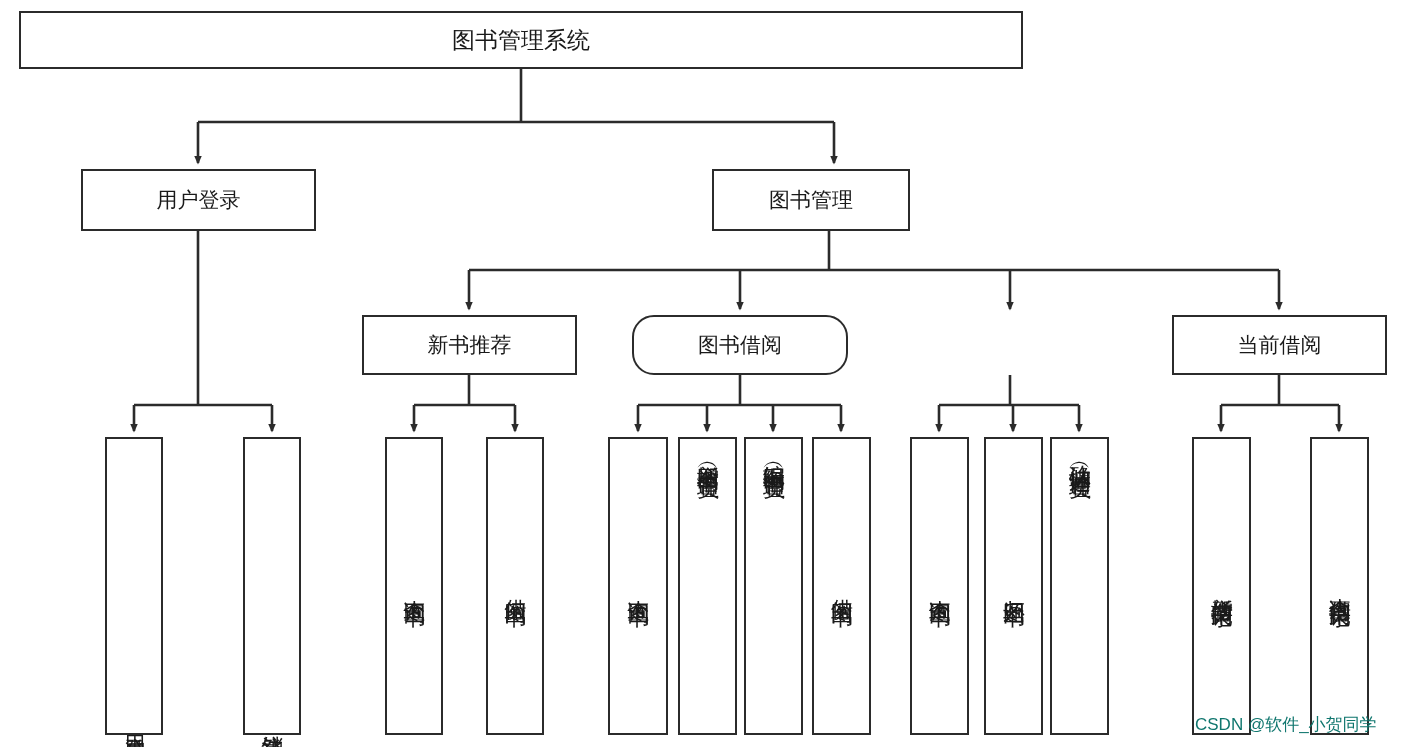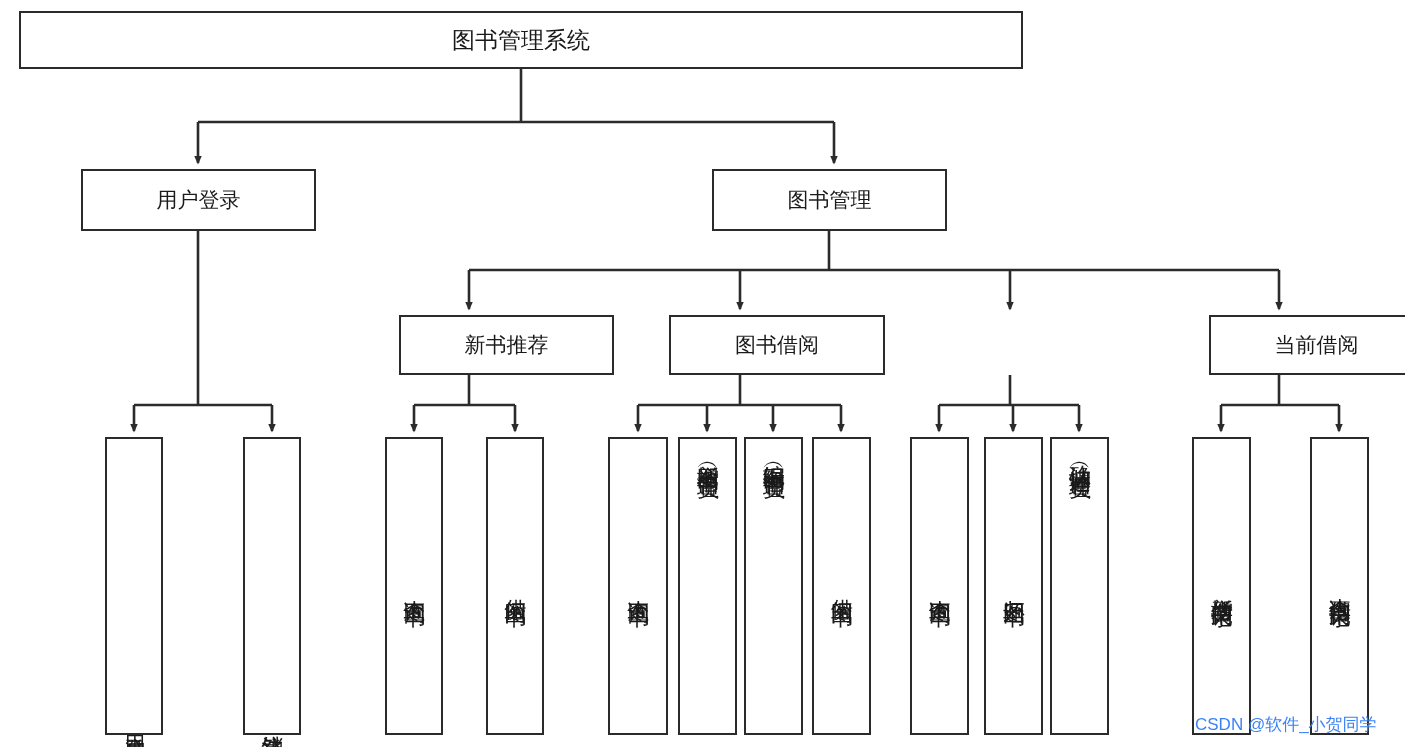--- a/index.html
+++ b/index.html
@@ -36,21 +36,20 @@
     color: #1a1a1a;
   }
   .node.root {
     font-size: 23px;
   }
   .node.lvl1 {
     font-size: 21px;
   }
   .node.lvl2 {
     font-size: 21px;
-    margin-left: 37px;
   }
   .node.leaf {
     writing-mode: vertical-rl;
     text-orientation: upright;
     font-size: 22px;
     letter-spacing: 2px;
     padding: 8px 0;
     line-height: 1.04;
   }
   .node.leaf.align-bottom {
@@ -58,21 +57,21 @@
   }
   .node.leaf.align-top {
     justify-content: flex-start;
   }
   .node.leaf.align-center {
     justify-content: center;
   }
   .watermark {
     position: absolute;
     font-size: 17px;
-    color: #3b82f6;
+    color: #0f766e;
     white-space: nowrap;
     user-select: none;
   }
 </style>
 </head>
 <body>
 
 <div id="canvas">
 
   <svg class="edges" viewBox="0 0 1405 747" xmlns="http://www.w3.org/2000/svg">
@@ -125,28 +124,28 @@
     </g>
   </svg>
 
   <div class="node root" style="left:19px; top:11px; width:1004px; height:58px;">
     <span>图书管理系统</span>
   </div>
 
   <div class="node lvl1" style="left:81px; top:169px; width:235px; height:62px;">
     <span>用户登录</span>
   </div>
-  <div class="node lvl1" style="left:712px; top:169px; width:235px; height:62px;">
+  <div class="node lvl1" style="left:712px; top:169px; width:198px; height:62px;">
     <span>图书管理</span>
   </div>
 
   <div class="node lvl2" style="left:362px; top:315px; width:215px; height:60px;">
     <span>新书推荐</span>
   </div>
-  <div class="node lvl2" style="left:632px; top:315px; width:216px; height:60px;">
+  <div class="node lvl2" style="left:632px; top:315px; width:216px; height:60px;border-radius:22px;">
     <span>图书借阅</span>
   </div>
   <div class="node lvl2" style="left:1172px; top:315px; width:215px; height:60px;">
     <span>当前借阅</span>
   </div>
 
   <div class="node leaf align-bottom" style="left:105px; top:437px; width:58px; height:298px;">
     <span>用户登录</span>
   </div>
   <div class="node leaf align-bottom" style="left:243px; top:437px; width:58px; height:298px;">

